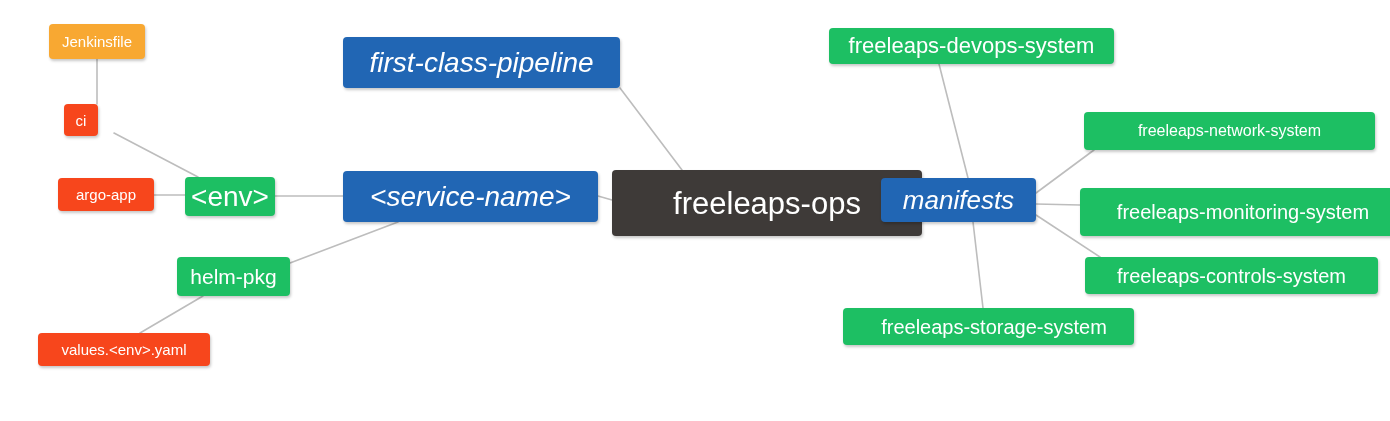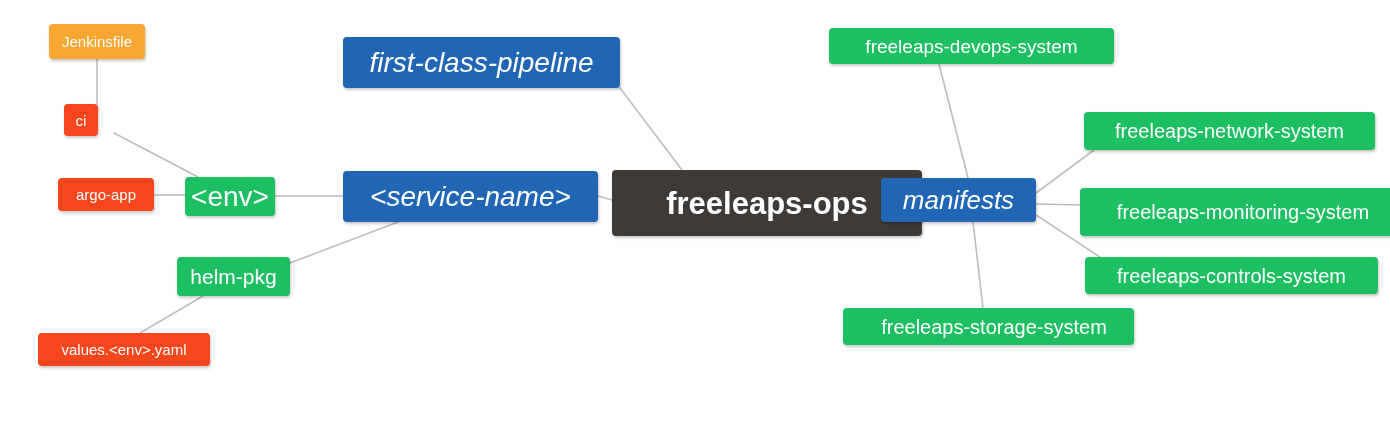--- a/index.html
+++ b/index.html
@@ -91,30 +91,30 @@
       </div>
       <div class="node c-red" style="left: 10px; top: 333px; width: 172px; height: 33px; font-size: 15px;">
         <span class="node-label">values.&lt;env&gt;.yaml</span>
       </div>
       <div class="node c-blue" style="left: 315px; top: 37px; width: 277px; height: 51px; font-size: 28px;">
         <span class="node-label">first-class-pipeline</span>
       </div>
       <div class="node c-blue" style="left: 315px; top: 171px; width: 255px; height: 51px; font-size: 28px;">
         <span class="node-label">&lt;service-name&gt;</span>
       </div>
-      <div class="node c-root" style="left: 584px; top: 170px; width: 310px; height: 66px; font-size: 31px; font-weight: bold;">
+      <div class="node c-root" style="left: 584px; top: 170px; width: 310px; height: 66px; font-size: 31px;">
         <span class="node-label">freeleaps-ops</span>
       </div>
       <div class="node c-blue" style="left: 853px; top: 178px; width: 155px; height: 44px; font-size: 26px;">
         <span class="node-label">manifests</span>
       </div>
-      <div class="node c-green" style="left: 801px; top: 28px; width: 285px; height: 36px; font-size: 19px;">
+      <div class="node c-green" style="left: 801px; top: 28px; width: 285px; height: 36px; font-size: 22px;">
         <span class="node-label">freeleaps-devops-system</span>
       </div>
-      <div class="node c-green" style="left: 1056px; top: 112px; width: 291px; height: 38px; font-size: 20px;">
+      <div class="node c-green" style="left: 1056px; top: 112px; width: 291px; height: 38px; font-size: 16px;">
         <span class="node-label">freeleaps-network-system</span>
       </div>
       <div class="node c-green" style="left: 1052px; top: 188px; width: 326px; height: 48px; font-size: 20px;">
         <span class="node-label">freeleaps-monitoring-system</span>
       </div>
       <div class="node c-green" style="left: 1057px; top: 257px; width: 293px; height: 37px; font-size: 20px;">
         <span class="node-label">freeleaps-controls-system</span>
       </div>
       <div class="node c-green" style="left: 815px; top: 308px; width: 291px; height: 37px; font-size: 20px; padding-left: 11px;">
         <span class="node-label">freeleaps-storage-system</span>

